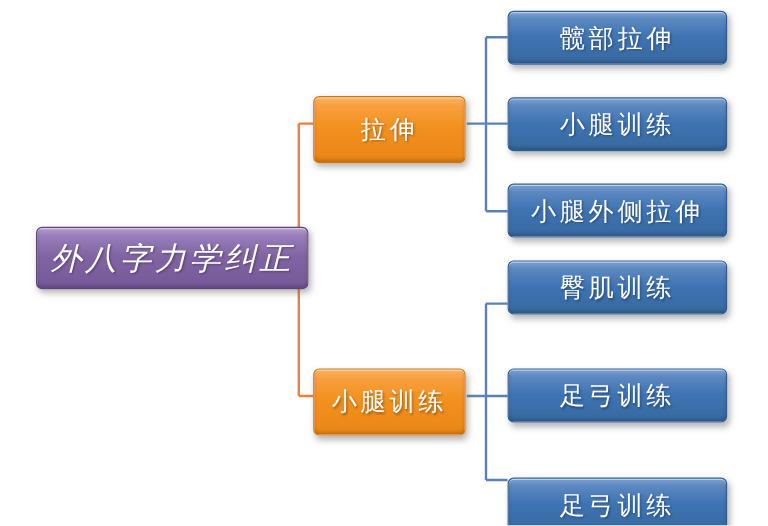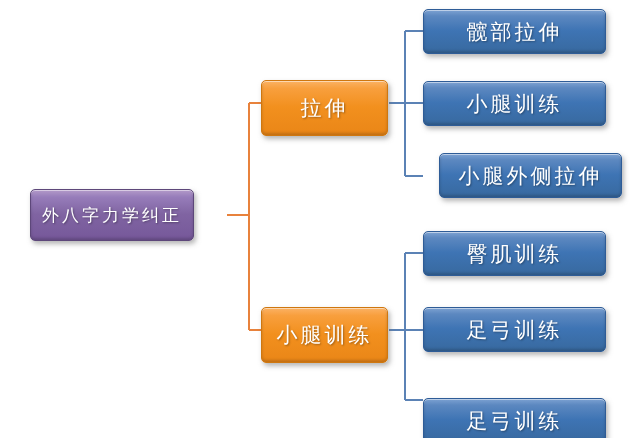--- a/index.html
+++ b/index.html
@@ -32,43 +32,44 @@
     text-align: center;
     letter-spacing: 3px;
     text-shadow: 1px 1px 2px rgba(0,0,0,0.35);
     box-shadow: 2px 3px 5px rgba(110,110,110,0.5),
                 inset 0 1px 0 rgba(255,255,255,0.5),
                 inset 0 -2px 3px rgba(0,0,0,0.18);
     box-sizing: border-box;
     white-space: nowrap;
   }
   .node.root {
-    left: 30px;  top: 189px;  width: 164px; height: 52px;
-    font-size: 17px;
+    left: 30px;  top: 189px;  width: 227px; height: 52px;
+    font-size: 26px;
     background: linear-gradient(to bottom, #b39ac9 0%, #977dba 14%, #8064a2 48%, #76589a 100%);
     border: 1px solid #5d477a;
+    font-style: italic;
   }
   .node.branch {
     left: 261px; width: 127px; height: 56px;
     font-size: 21px;
     background: linear-gradient(to bottom, #fbb264 0%, #f89f3d 14%, #f2901e 48%, #ea8617 100%);
     border: 1px solid #cf770f;
   }
   .node.branch.b1 { top: 80px; }
   .node.branch.b2 { top: 307px; }
   .node.leaf {
     left: 423px; width: 183px; height: 45px;
     font-size: 21px;
     background: linear-gradient(to bottom, #7da2d2 0%, #5c88c0 14%, #3e74b4 48%, #38699f 100%);
     border: 1px solid #2e5c97;
   }
   .leaf.l1 { top: 9px; }
   .leaf.l2 { top: 81px; }
-  .leaf.l3 { top: 153px; margin-left: 16px; }
-  .leaf.l4 { top: 231px; }
+  .leaf.l3 { top: 153px; }
+  .leaf.l4 { top: 217px; }
   .leaf.l5 { top: 307px; }
   .leaf.l6 { top: 398px; }
 </style>
 </head>
 <body>
 
 <div class="canvas">
 
   <svg class="connectors" viewBox="0 0 640 438" xmlns="http://www.w3.org/2000/svg">
     <path d="M227 215 H249 M249 103 V330 M249 103 H261 M249 330 H261" fill="none" stroke="#E8823C" stroke-width="2"></path>

